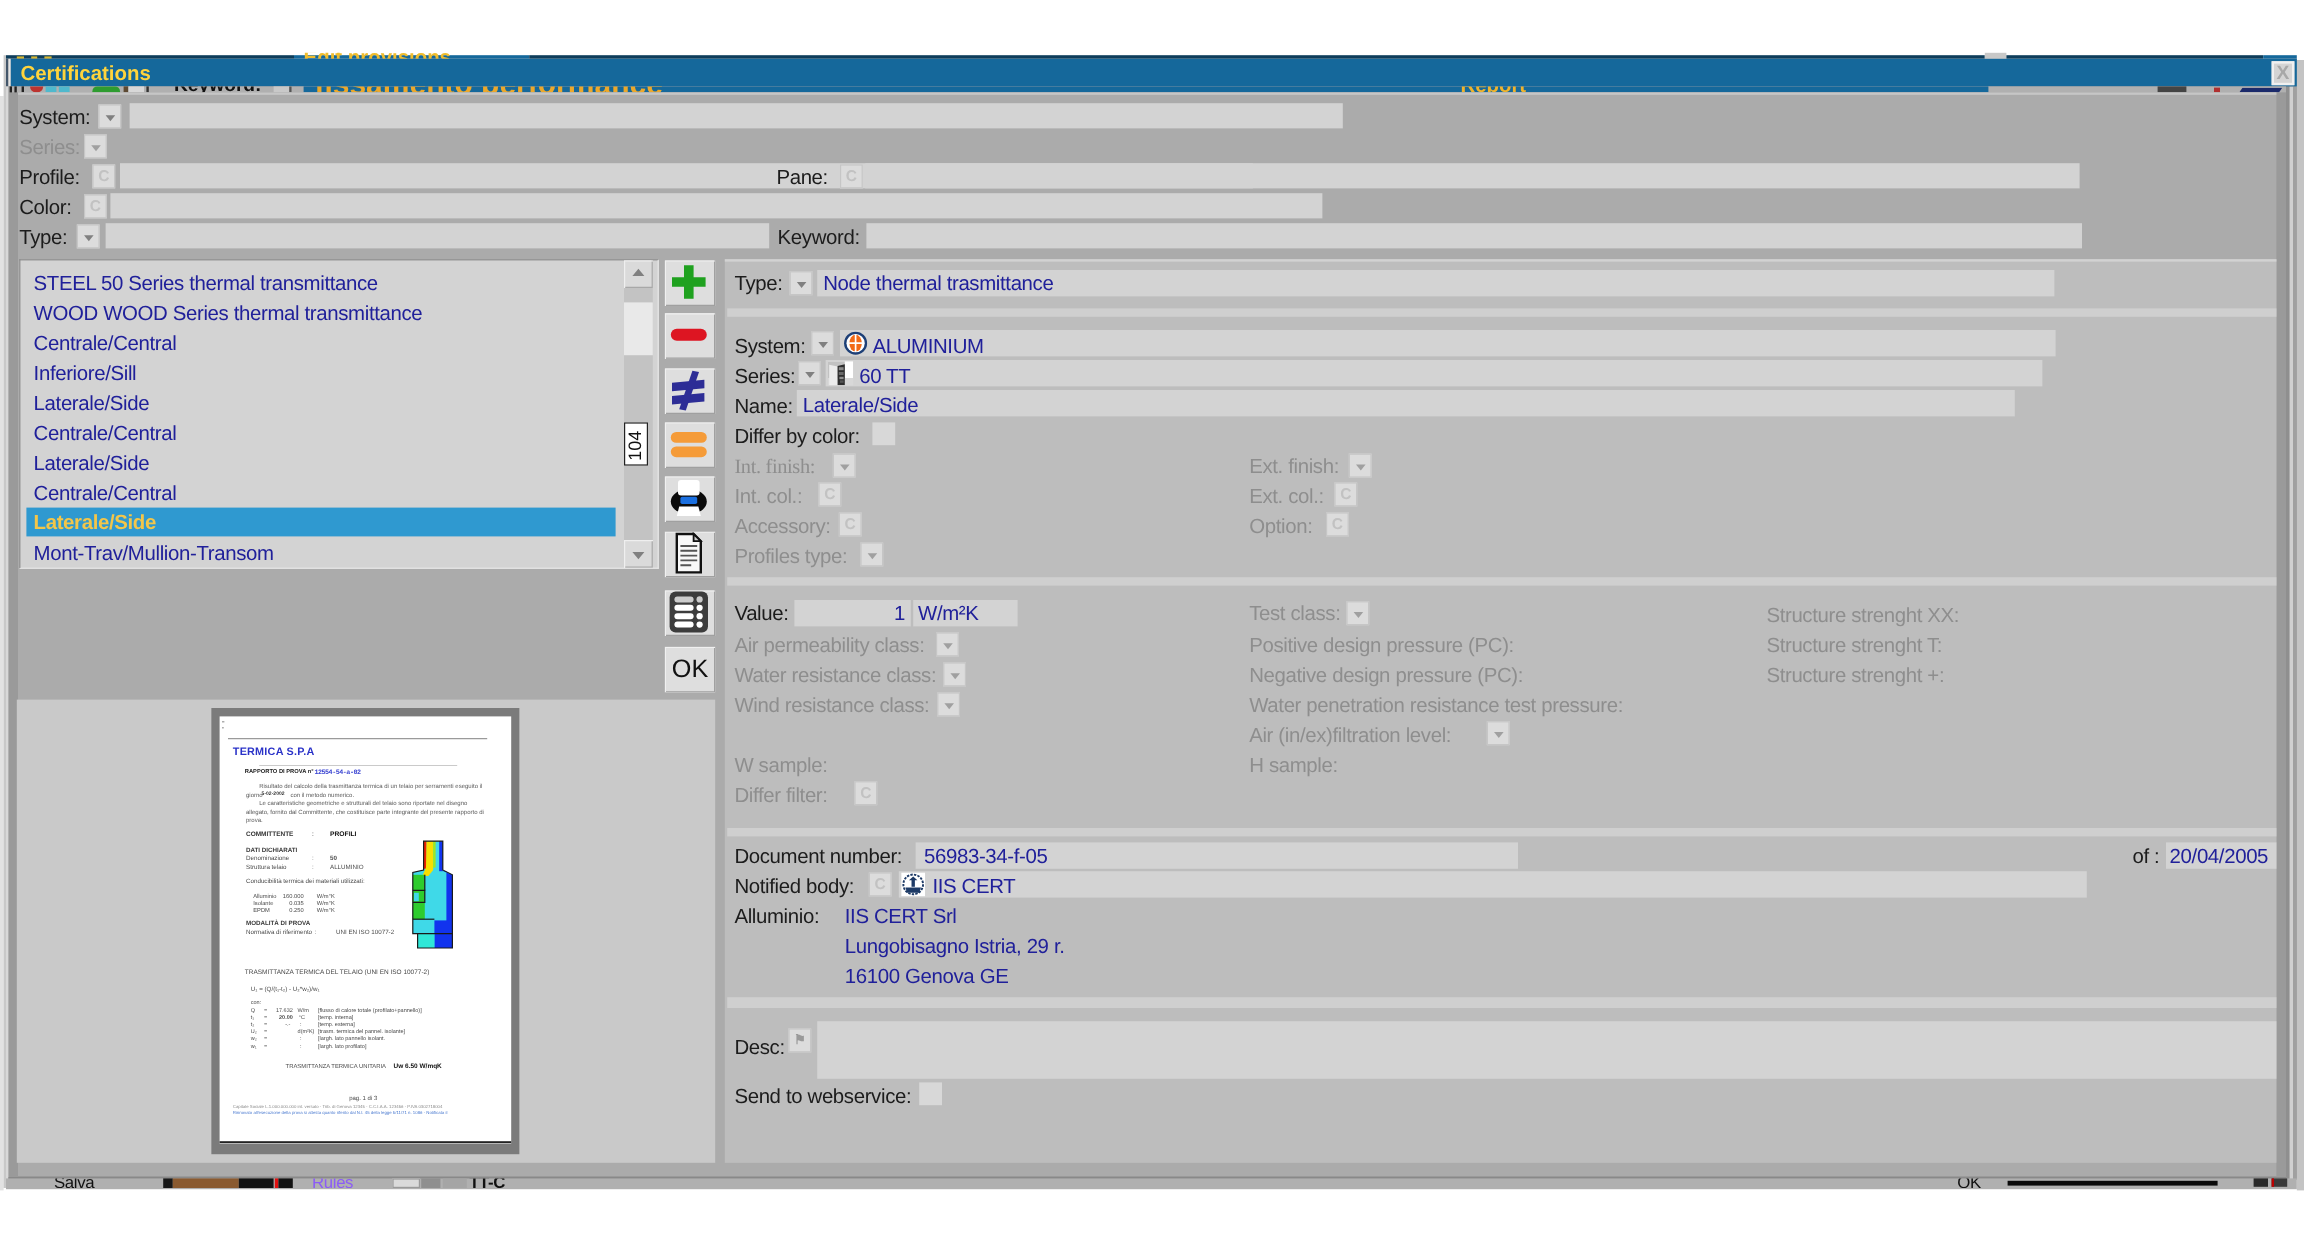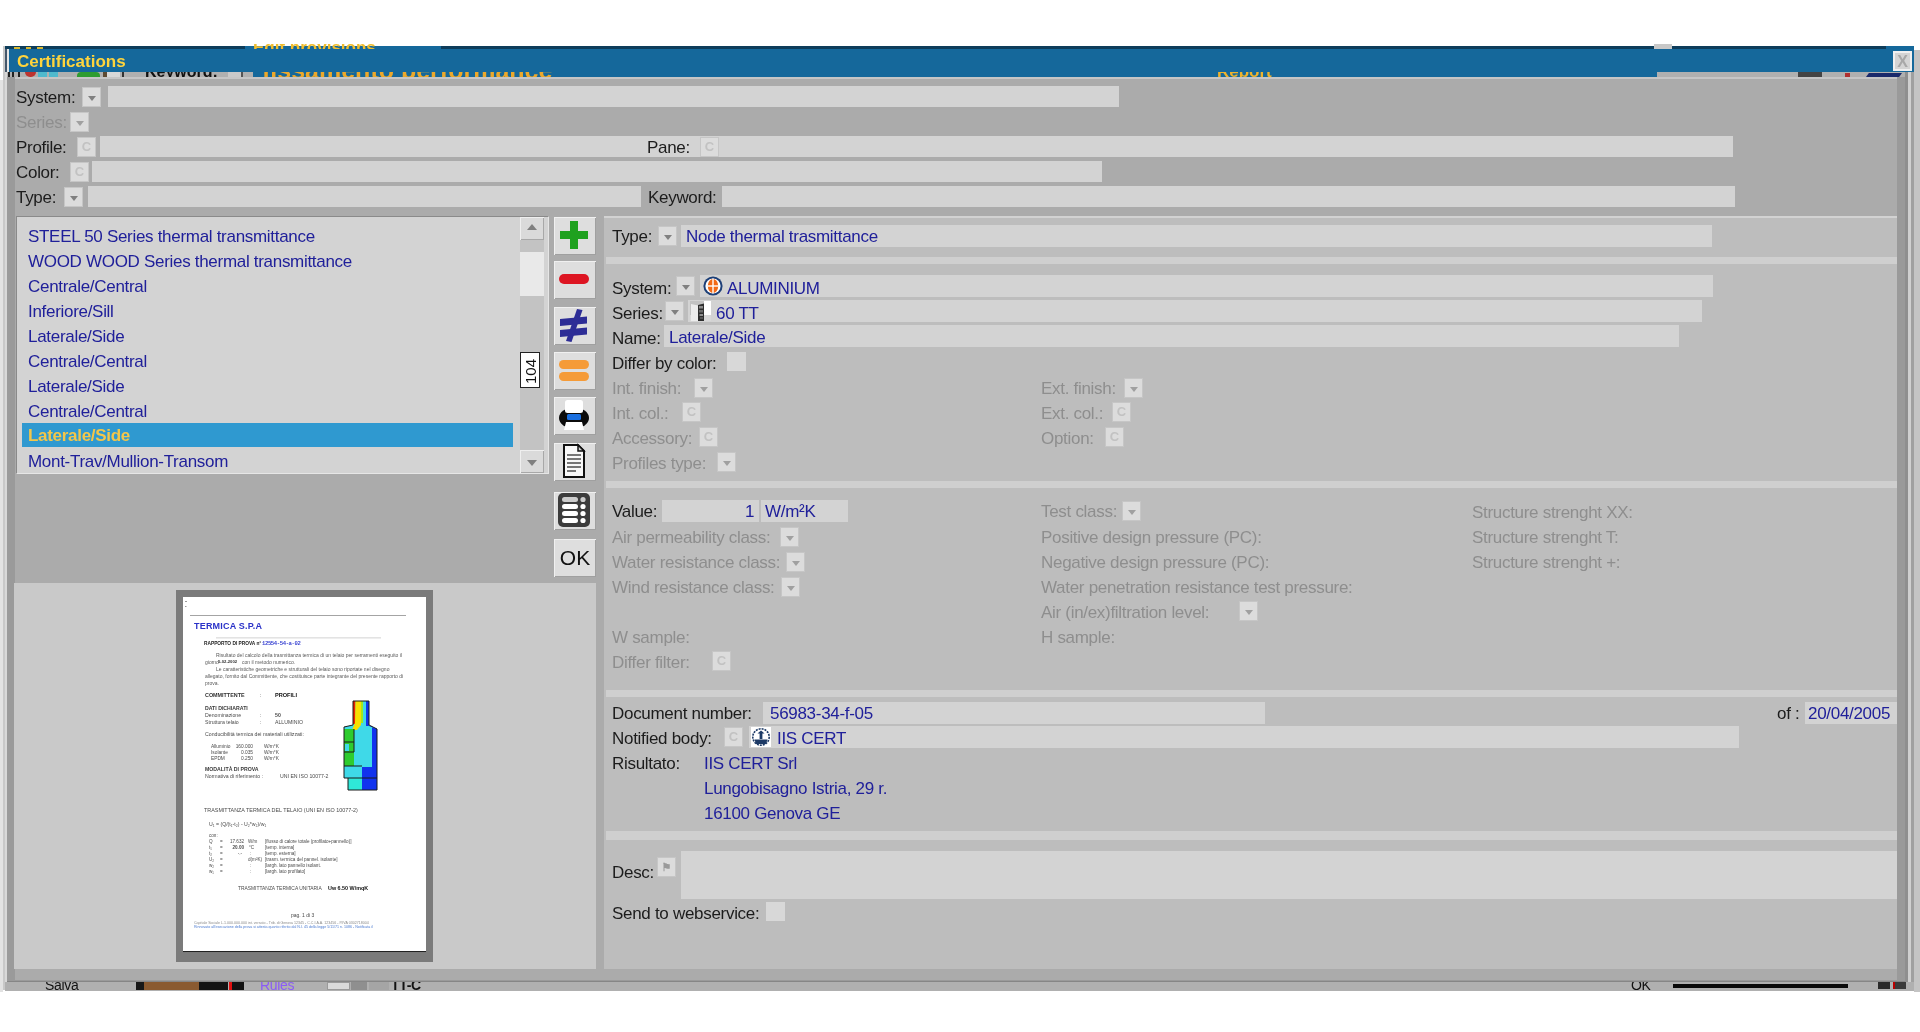--- a/index.html
+++ b/index.html
@@ -333,21 +333,21 @@
   </svg>
   <span class="t nav" style="left:716px;top:304px;">60 TT</span>
 
   <span class="t" style="left:612px;top:329px;">Name:</span>
   <div class="fld" style="left:664px;top:325px;width:1015px;height:22px;"></div>
   <span class="t nav" style="left:669px;top:328px;">Laterale/Side</span>
 
   <span class="t" style="left:612px;top:354px;">Differ by color:</span>
   <div class="chk" style="left:727px;top:352px;"></div>
 
-  <span class="t dis" style="left:612px;top:379px;">Int. finish:</span>
+  <span class="t dis" style="left:612px;top:379px;font-family:Liberation Serif, serif;">Int. finish:</span>
   <div class="dd" style="left:694px;top:378px;"></div>
   <span class="t dis" style="left:1041px;top:379px;">Ext. finish:</span>
   <div class="dd" style="left:1124px;top:378px;"></div>
   <span class="t dis" style="left:612px;top:404px;">Int. col.:</span>
   <div class="cbt" style="left:682px;top:402px;">C</div>
   <span class="t dis" style="left:1041px;top:404px;">Ext. col.:</span>
   <div class="cbt" style="left:1112px;top:402px;">C</div>
   <span class="t dis" style="left:612px;top:429px;">Accessory:</span>
   <div class="cbt" style="left:699px;top:427px;">C</div>
   <span class="t dis" style="left:1041px;top:429px;">Option:</span>
@@ -393,21 +393,21 @@
   <div class="cbt" style="left:724px;top:727px;">C</div>
   <div class="fld" style="left:749px;top:726px;width:990px;height:22px;"></div>
   <svg class="a" style="left:751px;top:727px;" width="20" height="20" viewBox="0 0 20 20">
     <rect x="0" y="0" width="20" height="20" fill="#ffffff"></rect>
     <circle cx="10" cy="10" r="8.2" fill="none" stroke="#1d3a66" stroke-width="1.6" stroke-dasharray="2 1"></circle>
     <path d="M10 3.5 l3.5 3 h-7 z" fill="#1d3a66"></path>
     <rect x="8.6" y="6" width="2.8" height="6" fill="#1d3a66"></rect>
     <path d="M3.5 12.5 h13 l-1.5 4.5 h-10 z" fill="#1d3a66"></path>
   </svg>
   <span class="t nav" style="left:777px;top:729px;text-align:center;">IIS CERT</span>
-  <span class="t" style="left:612px;top:754px;">Risultato:</span>
+  <span class="t" style="left:612px;top:754px;">Alluminio:</span>
   <span class="t nav" style="left:704px;top:754px;">IIS CERT Srl</span>
   <span class="t nav" style="left:704px;top:779px;">Lungobisagno Istria, 29 r.</span>
   <span class="t nav" style="left:704px;top:804px;">16100 Genova GE</span>
   <div class="sep" style="top:831px;height:9px;"></div>
   <span class="t" style="left:612px;top:863px;">Desc:</span>
   <div class="cbt" style="left:657px;top:857px;color:#9a9a9a;font-size:11px;">⚑</div>
   <div class="fld" style="left:681px;top:851px;width:1216px;height:48px;"></div>
   <span class="t" style="left:612px;top:904px;">Send to webservice:</span>
   <div class="chk" style="left:766px;top:902px;"></div>
 

